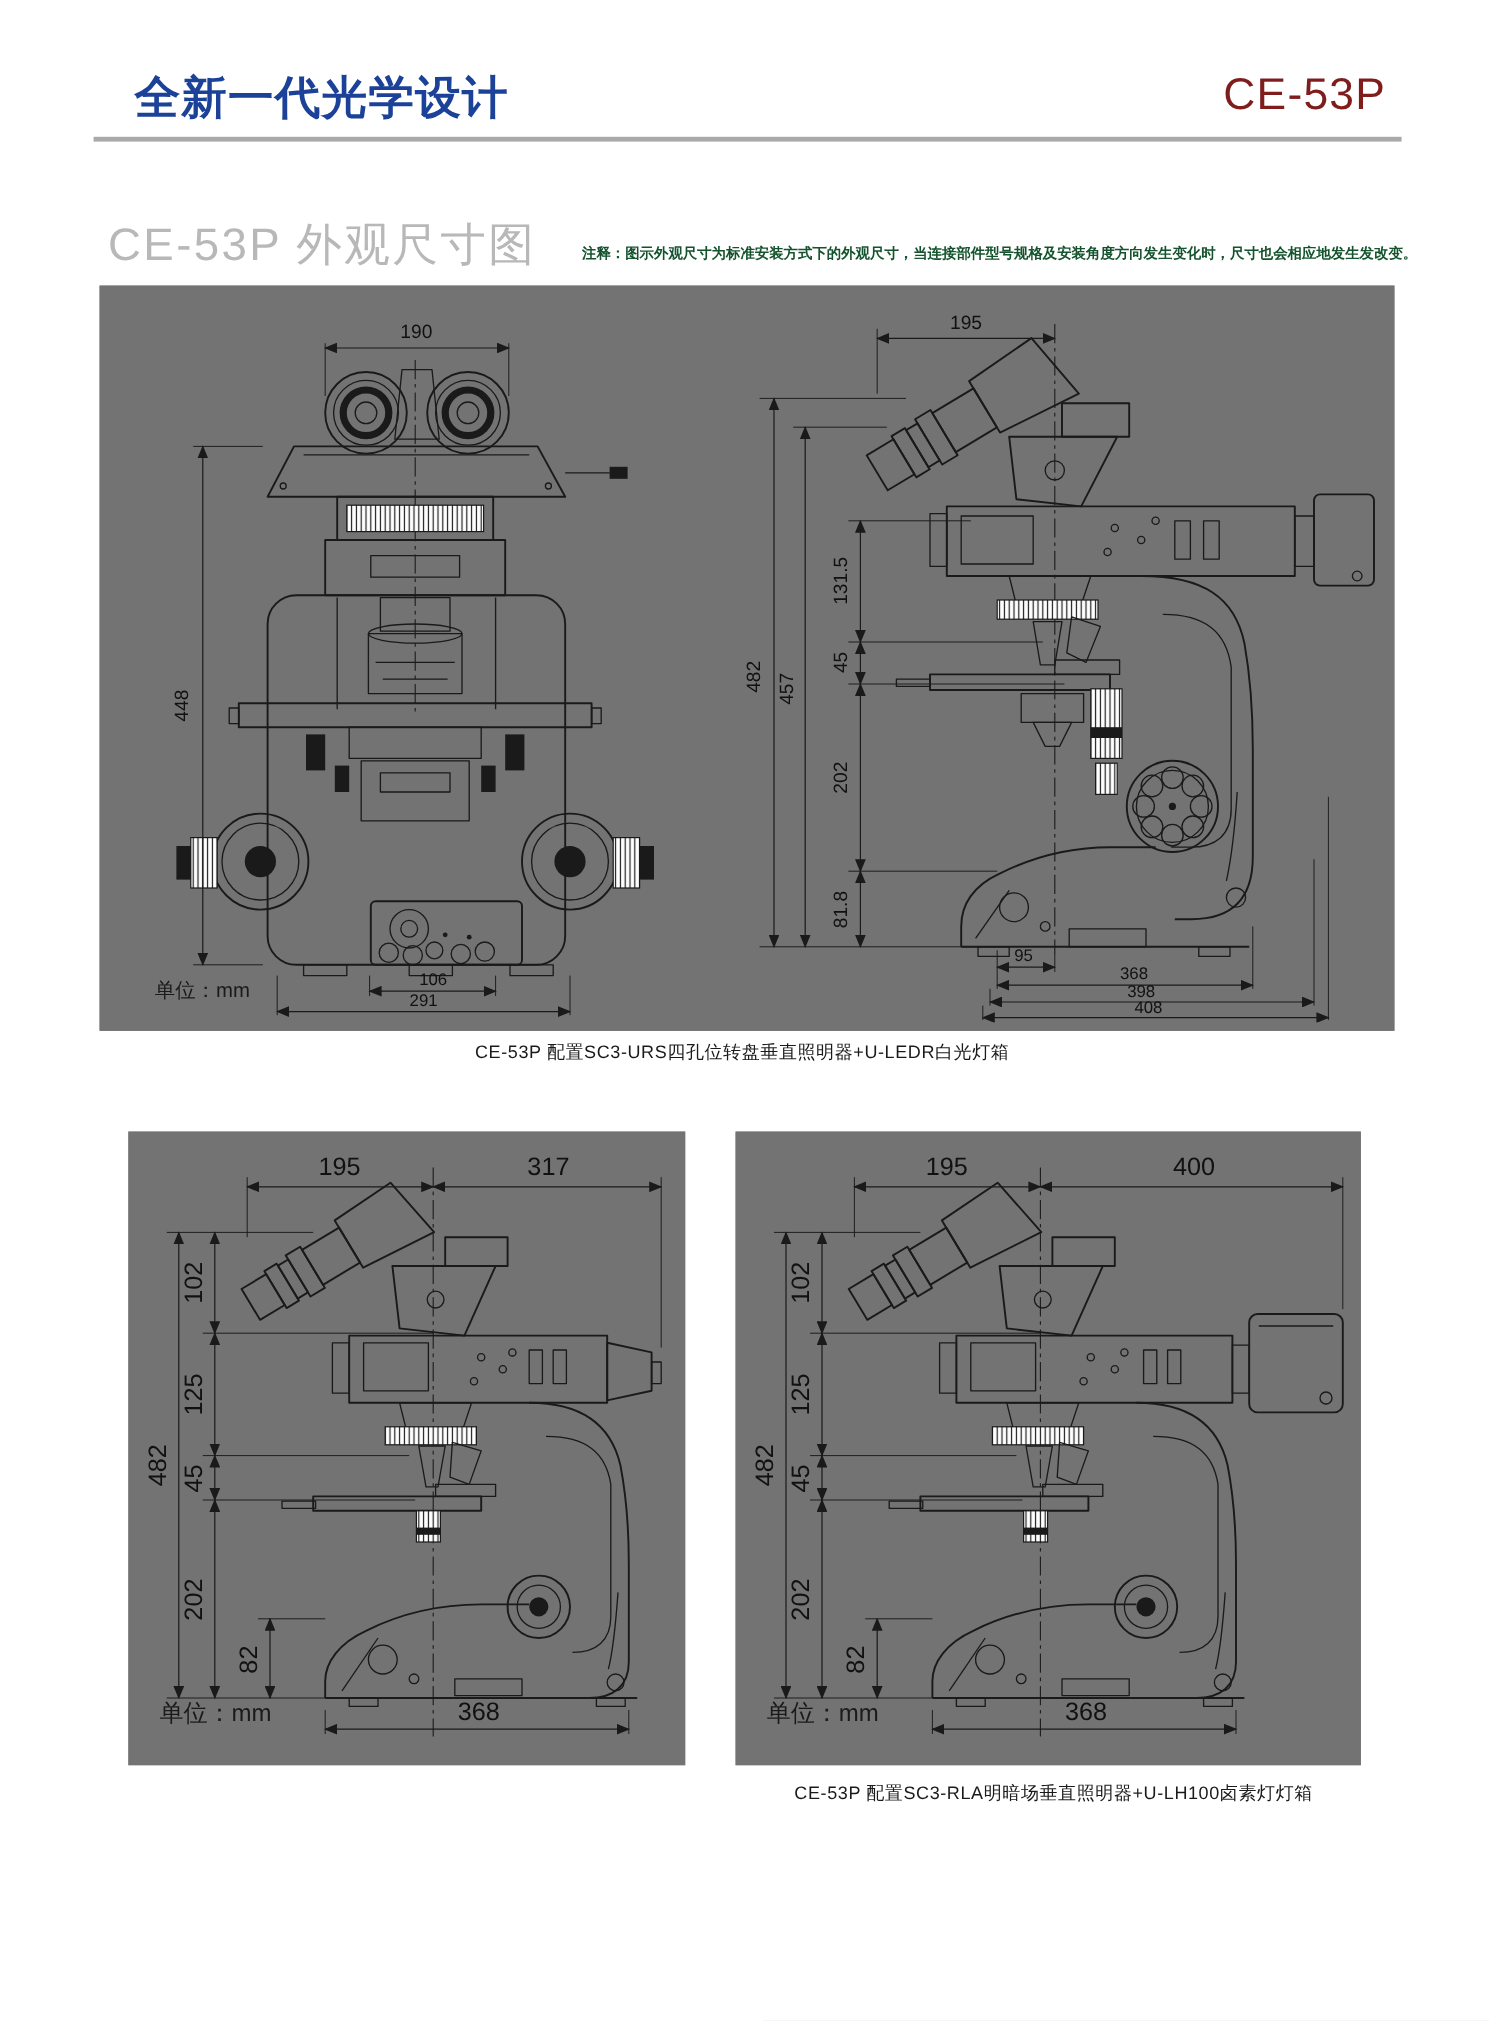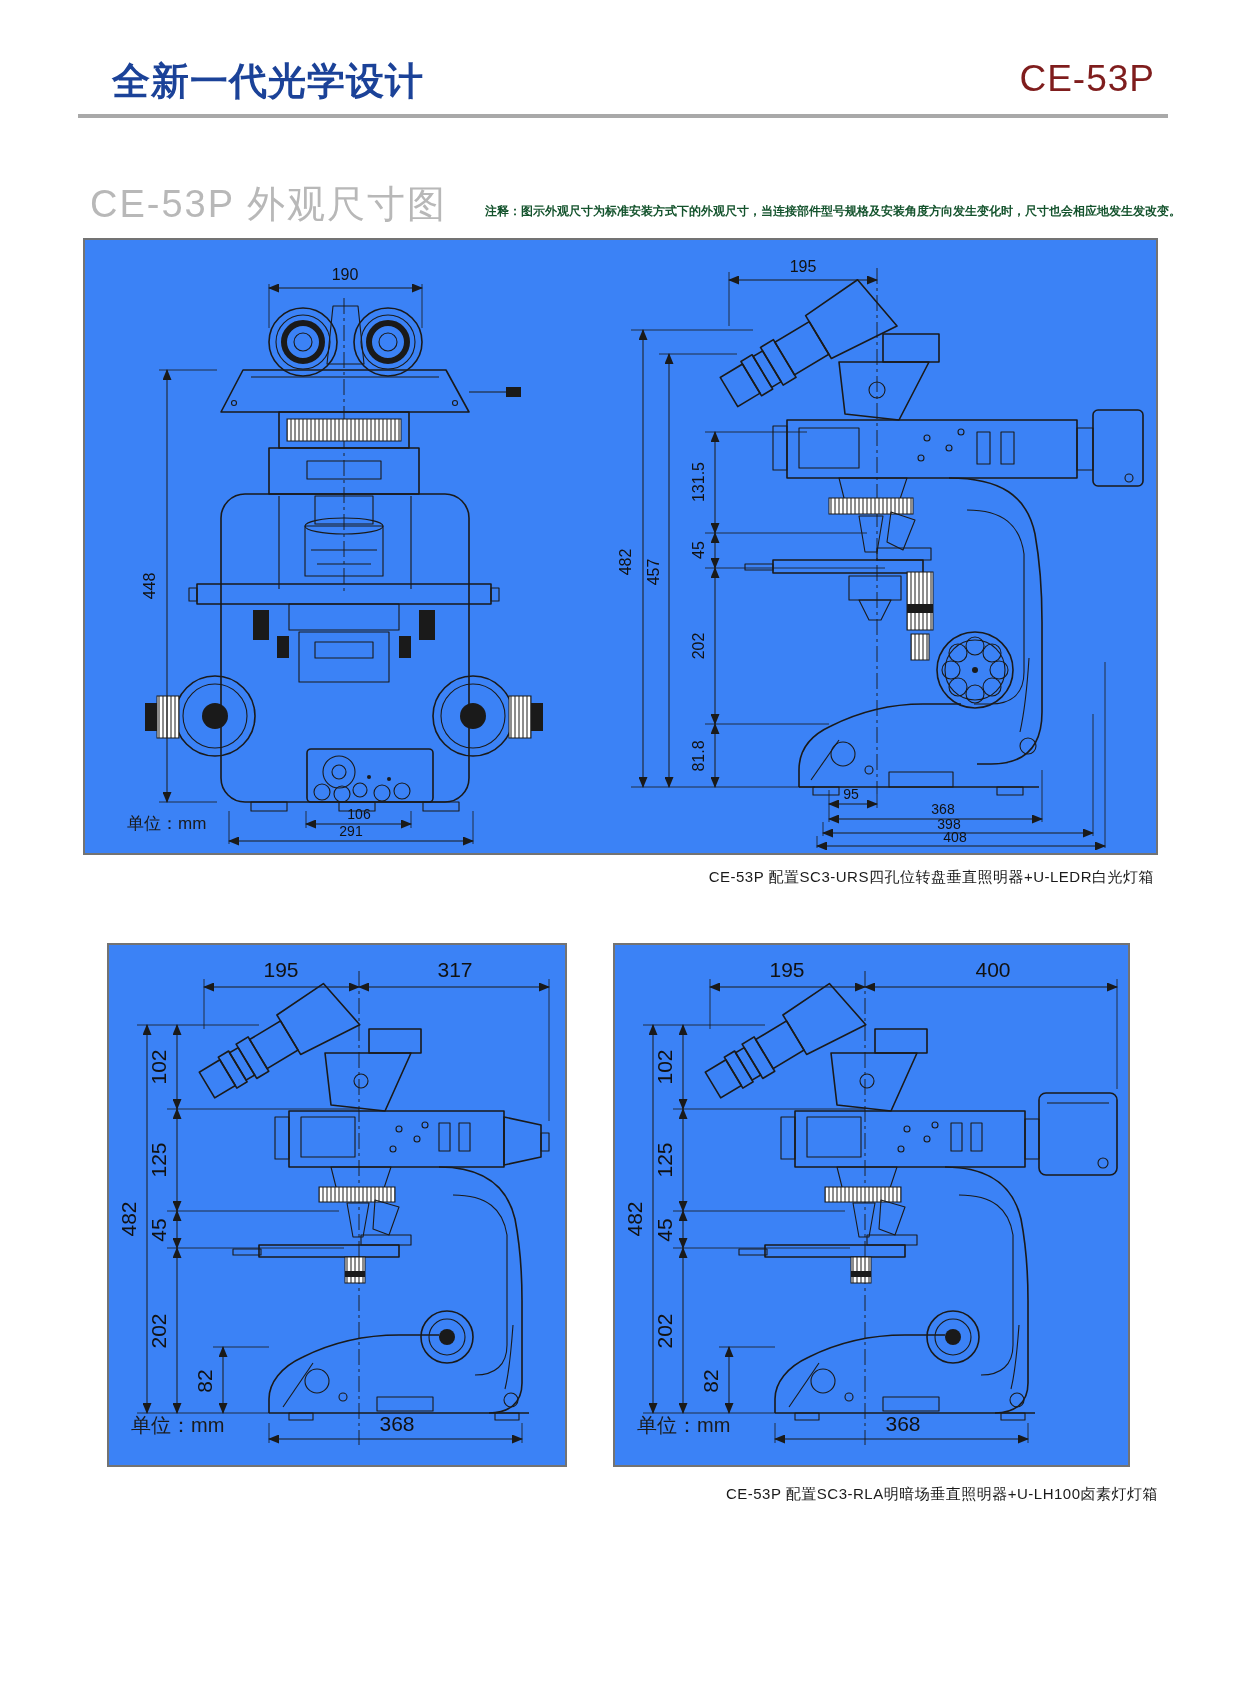--- a/index.html
+++ b/index.html
@@ -5,28 +5,28 @@
   html,body{margin:0;padding:0;background:#e8e8e8;}
   .page{position:relative;width:1241px;height:1684px;background:#ffffff;margin:0 auto;
         font-family:"Liberation Sans","DejaVu Sans",sans-serif;overflow:hidden;}
   
   .h-title{position:absolute;left:92px;top:56px;font-size:38px;font-weight:bold;color:#1b4298;letter-spacing:1px;margin-left:20px;}
   .h-model{position:absolute;right:86px;top:58px;font-size:37px;font-weight:normal;color:#7f1d1d;letter-spacing:1px;}
   .divider{position:absolute;left:78px;top:114px;width:1090px;height:4px;background:#a9a9a9;}
   .s-title{position:absolute;left:90px;top:146px;font-size:38px;font-weight:400;color:#b8b8b8;letter-spacing:2px;margin-top:33px;}
   .note{position:absolute;right:60px;top:203px;font-size:12px;font-weight:600;color:#14532d;}
   
-  .dbox{position:absolute;border:2px solid #737373;background:#3b82f6;}
+  .dbox{position:absolute;border:4px solid #737373;background:#737373;}
   .box1{left:83px;top:238px;width:1071px;height:613px;}
   .box2{left:107px;top:943px;width:456px;height:520px;}
   .box3{left:613px;top:943px;width:513px;height:520px;}
   .unit{position:absolute;color:#1a1a1a;}
   .unit1{left:42px;bottom:18px;font-size:17px;}
   .unit2{left:22px;bottom:26px;font-size:20px;}
-  .caption{position:absolute;color:#1a1a1a;text-align:right;font-size:15px;letter-spacing:0.5px;}
+  .caption{position:absolute;color:#1a1a1a;text-align:center;font-size:15px;letter-spacing:0.5px;}
   .cap1{left:83px;top:868px;width:1071px;}
   .cap2{left:85px;top:1485px;width:500px;}
   .cap3{left:598px;top:1485px;width:560px;}
   
   svg{display:block;}
   svg text{font-family:"Liberation Sans","DejaVu Sans",sans-serif;fill:#111;}
   .t16{font-size:16px;} .t14{font-size:14px;} .t21{font-size:21px;}
   .ol{fill:none;stroke:#1a1a1a;stroke-width:1.6;stroke-linejoin:round;}
   .o2{fill:none;stroke:#1a1a1a;stroke-width:1.1;stroke-linejoin:round;}
   .fl{fill:#1a1a1a;stroke:none;}

